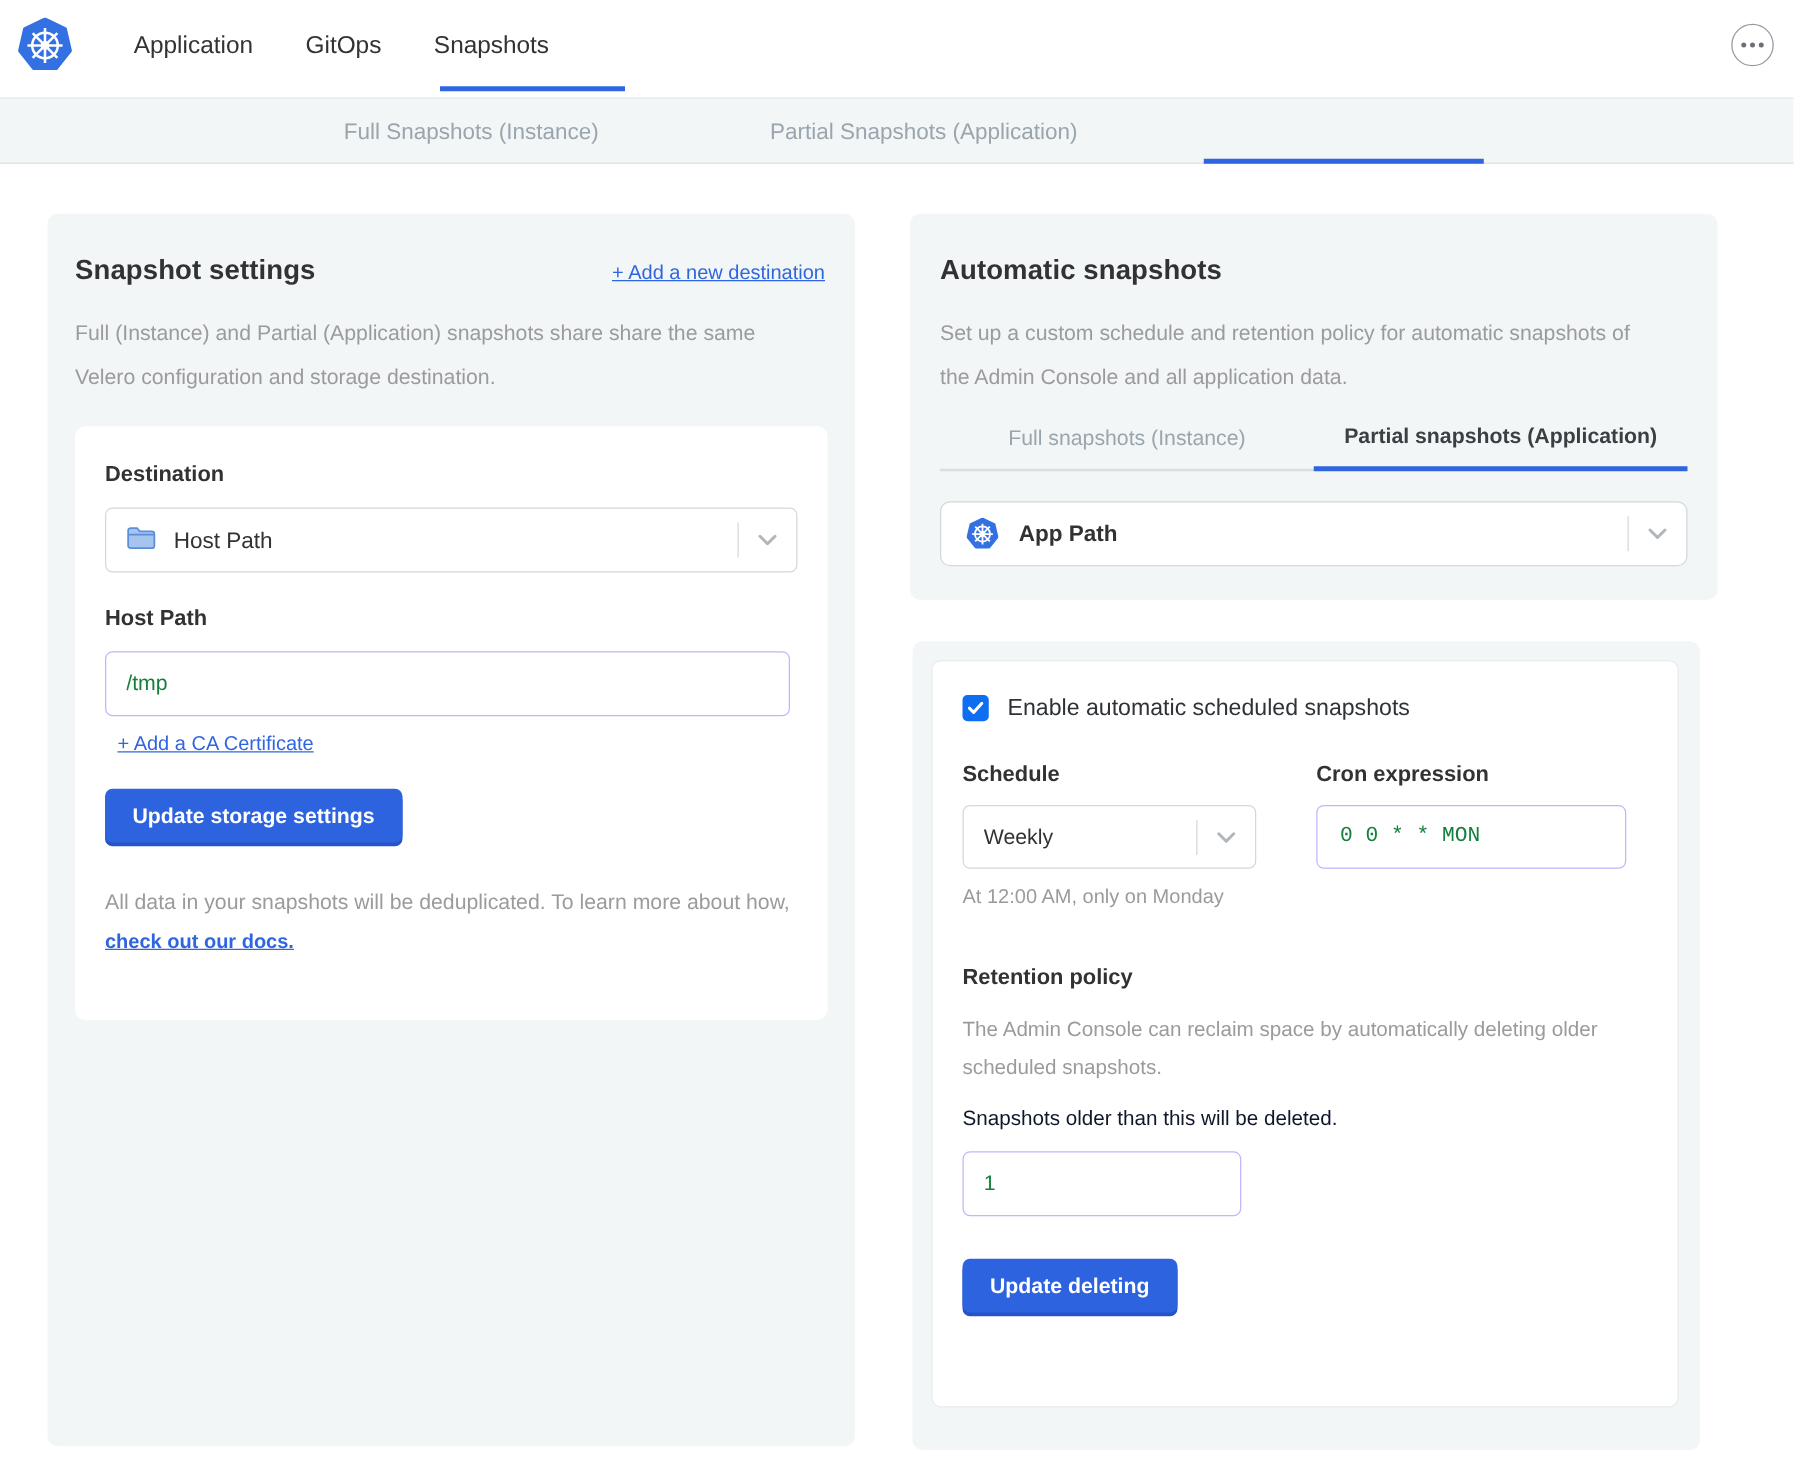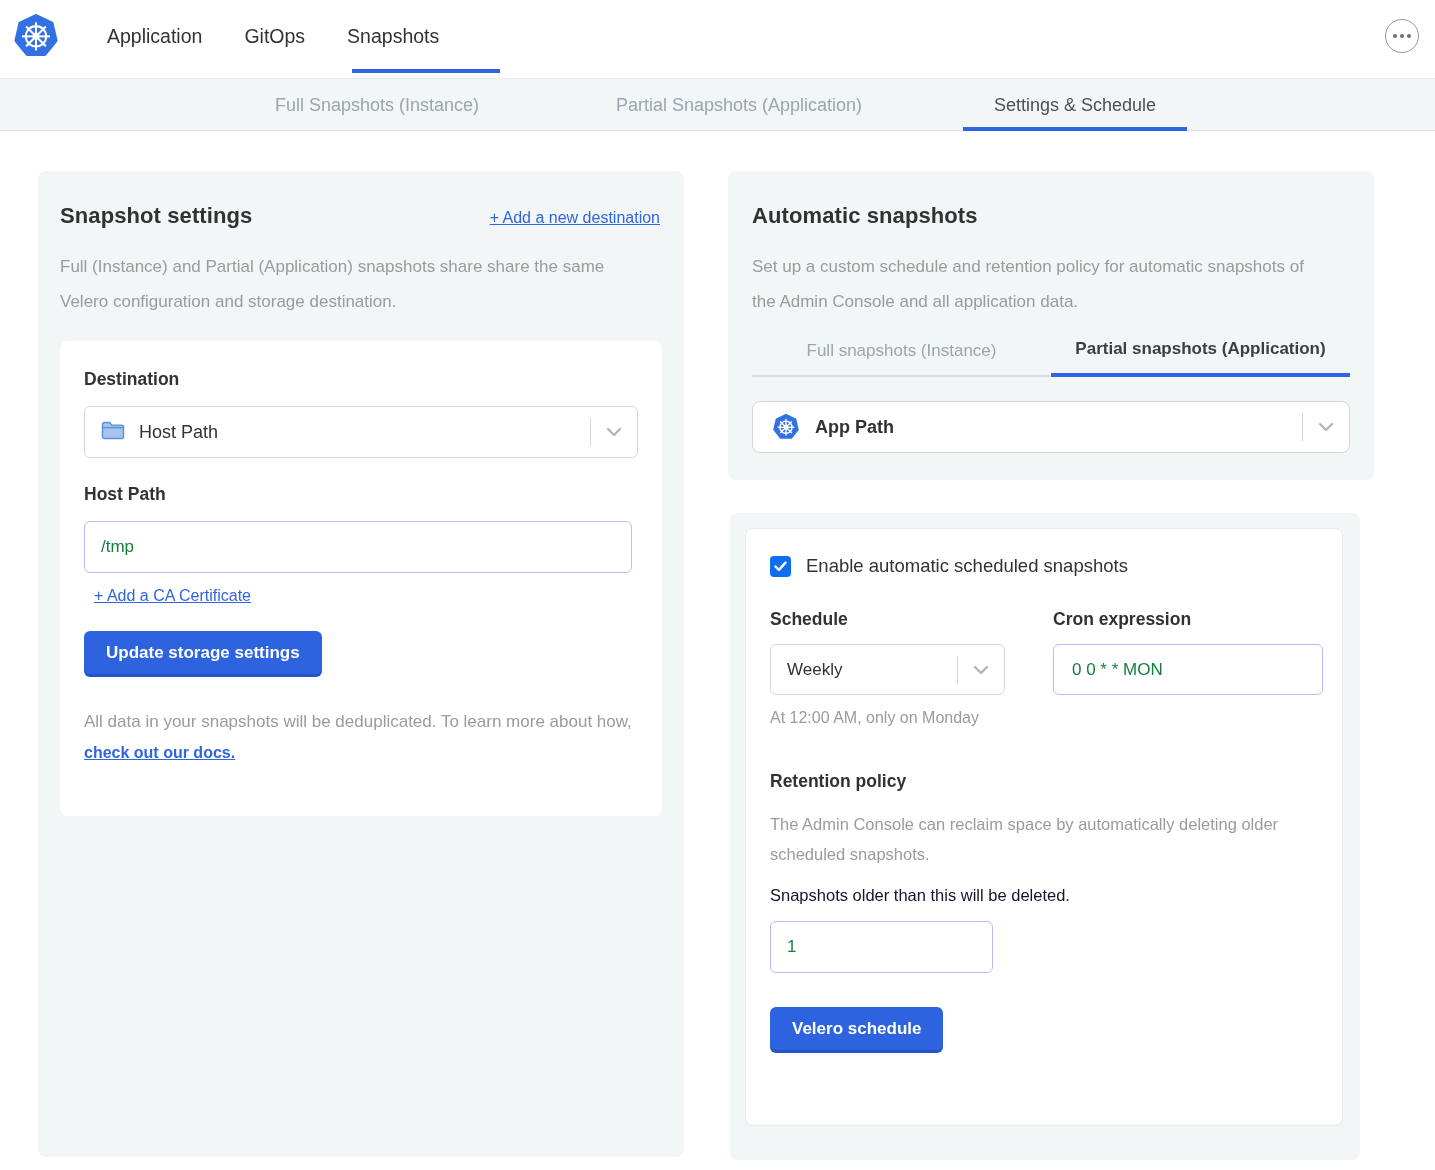--- a/index.html
+++ b/index.html
@@ -75,21 +75,21 @@
   .enable-row { display:flex; align-items:center; gap:15px; cursor:pointer; }
   .checkbox { width:21px; height:21px; background:#0d6ef2; border-radius:4px; display:flex;
               align-items:center; justify-content:center; flex:0 0 auto; }
   .enable-label { font-size:18.5px; font-weight:500; color:#2f3337; }
   .sched-grid { display:flex; gap:48px; margin-top:32px; }
   .sched-col1 { width:235px; }
   .sched-col2 { width:270px; }
   .sched-grid .select, .sched-grid .text-input { margin-top:14px; height:51px; }
   .sched-grid .select-value, .sched-grid .text-input { font-size:17px; }
   .weekly-select { width:235px; }
-  .cron-input { width:270px; padding-left:18px; }
+  .cron-input { width:248px; padding-left:18px;font-family:Liberation Mono, monospace; }
   .cron-help { margin-top:14px; font-size:16px; color:#9b9b9b; }
   .retention-title { margin-top:44px; font-size:17.5px; font-weight:700; color:#323232; }
   .retention-desc { margin-top:17px; font-size:16.5px; line-height:30px; color:#9b9b9b; width:522px; }
   .retention-hint { margin-top:17px; font-size:16.5px; color:#0f172a; }
   .retention-row { display:flex; gap:17px; margin-top:16px; }
   .retention-row .text-input { margin-top:0; width:223px; height:52px; }
   .months-select { width:315px; height:52px; margin-top:0; }
   .btn2 { margin-top:34px; }
 
   .chev svg { display:block; }
@@ -122,21 +122,20 @@
     <button class="menu-btn">
       <i></i>
         <i></i>
         <i></i>
     </button>
   </div>
 
   <div class="tabbar">
     <div class="tab" style="left:377px">Full Snapshots (Instance)</div>
     <div class="tab" style="left:739px">Partial Snapshots (Application)</div>
-    <div class="tab active" style="left:1075px">Settings &amp; Schedule</div>
     <div class="tab-underline"></div>
   </div>
 
   <section class="panel panel-left">
     <div class="panel-head">
       <h2 class="panel-title">Snapshot settings</h2>
       <a class="blue-link" href="#">+ Add a new destination</a>
     </div>
     <p class="panel-desc">Full (Instance) and Partial (Application) snapshots share share the same Velero configuration and storage destination.</p>
 
@@ -241,17 +240,17 @@
       </div>
 
       <div class="retention-title">Retention policy</div>
       <p class="retention-desc">The Admin Console can reclaim space by automatically deleting older scheduled snapshots.</p>
       <p class="retention-hint">Snapshots older than this will be deleted.</p>
 
       <div class="retention-row">
         <input class="text-input" type="text" value="1" style="">
       </div>
 
-      <button class="btn-primary btn2">Velero schedule</button>
+      <button class="btn-primary btn2">Update deleting</button>
     </div>
   </section>
 
 </div>
 
 </body></html>

